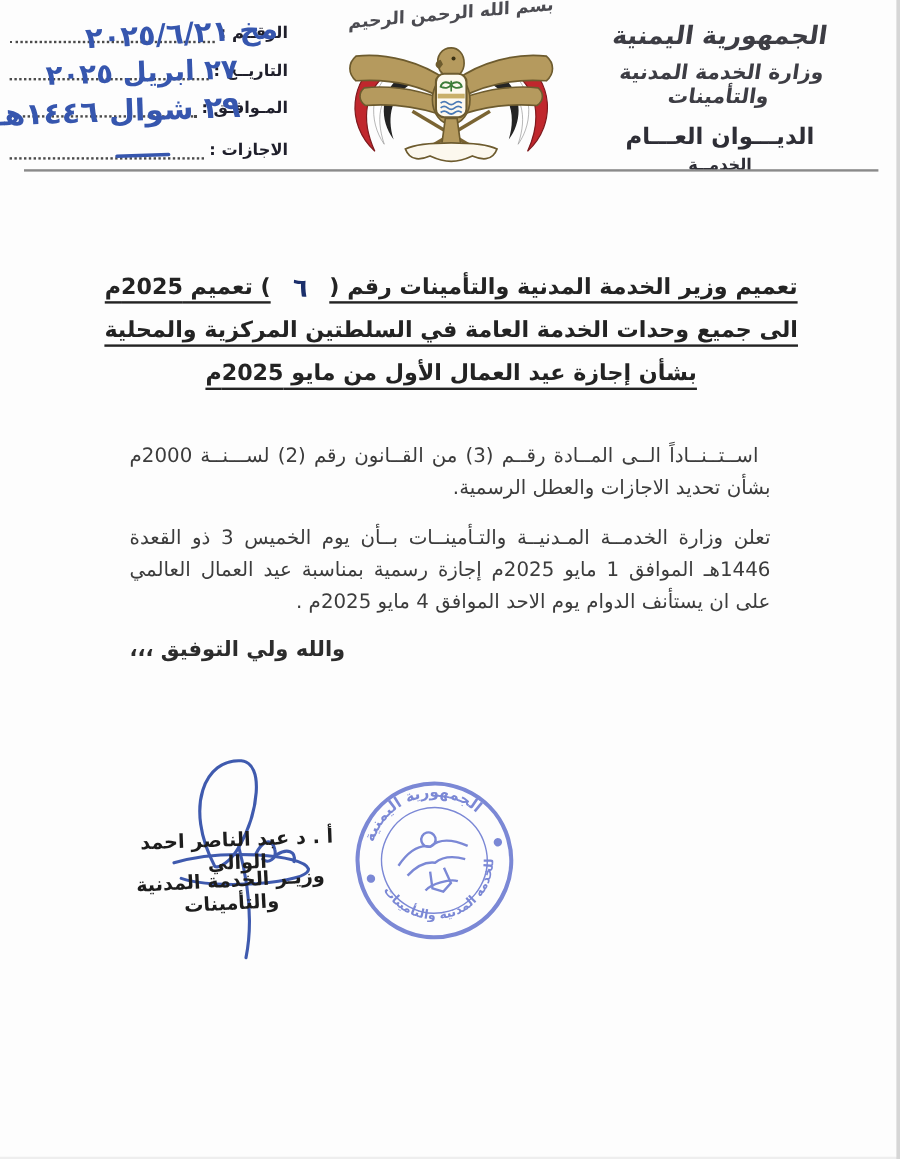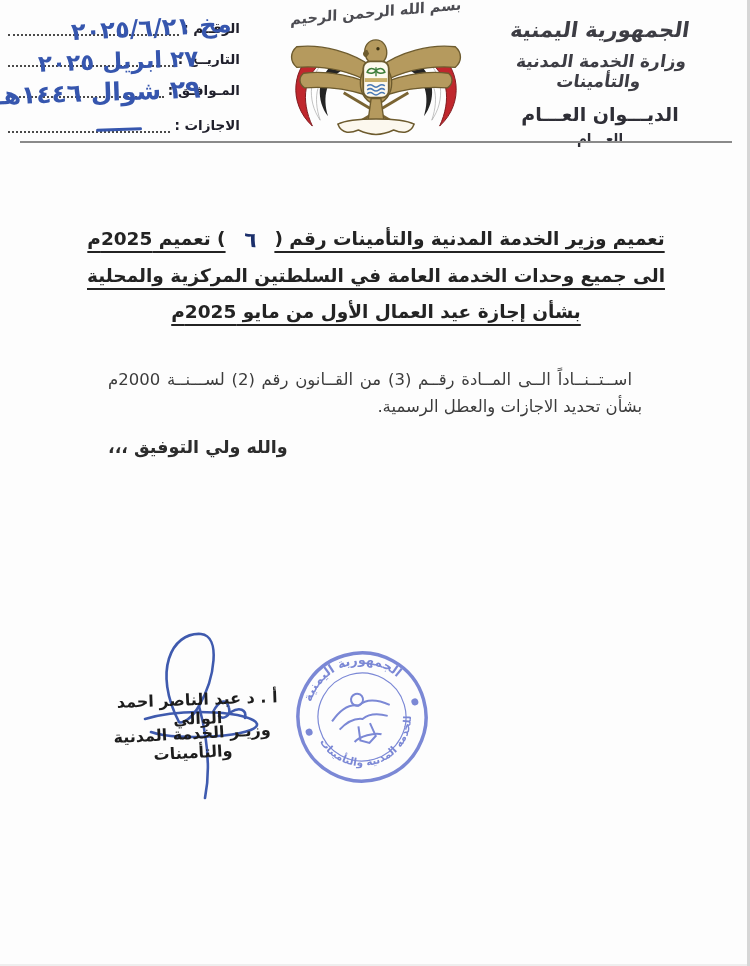--- a/index.html
+++ b/index.html
@@ -125,41 +125,42 @@
       </g>
 
       <path d="M56,98 C70,91 120,91 134,98 C130,109 120,107 113,104 C100,110 90,110 77,104 C70,107 60,109 56,98 Z" fill="#fcf8ee" stroke="#6d5b2e" stroke-width="1.5"></path>
     </svg>
   </div>
 
   <div class="letterhead">
     <div class="lh1">الجمهورية اليمنية</div>
     <div class="lh2">وزارة الخدمة المدنية والتأمينات</div>
     <div class="lh3">الديـــوان العـــام</div>
-    <div class="lh4">العـــام</div>
+    <div class="lh4">الخدمــة</div>
   </div>
 
   <div class="divider"></div>
 
   <div class="title-block">
     <div class="title-line">
       <span class="u">
         <span>تعميم وزير الخدمة المدنية والتأمينات رقم (</span><span class="hand-num">٦</span><span>) تعميم 2025م</span>
       </span>
     </div>
     <div class="title-line">
       <span class="u">الى جميع وحدات الخدمة العامة في السلطتين المركزية والمحلية</span>
     </div>
     <div class="title-line">
       <span class="u">بشأن إجازة عيد العمال الأول من مايو 2025م</span>
     </div>
   </div>
 
   <div class="body-block">
     <p class="first">اســتــنــاداً الــى المــادة رقــم (3) من القــانون رقم (2) لســـنــة 2000م بشأن تحديد الاجازات والعطل الرسمية.</p>
+    <p>تعلن وزارة الخدمــة المـدنيــة والتـأمينــات بــأن يوم الخميس 3 ذو القعدة 1446هـ الموافق 1 مايو 2025م إجازة رسمية بمناسبة عيد العمال العالمي على ان يستأنف الدوام يوم الاحد الموافق 4 مايو 2025م .</p>
     <div class="closing">والله ولي التوفيق ،،،</div>
   </div>
 
   <svg class="stamp-svg" width="140" height="142" viewBox="0 0 140 140">
     <g transform="rotate(-16 70 70)" stroke="#5b6bcc" fill="none">
       <circle cx="70" cy="70" r="64" stroke-width="3.5"></circle>
       <circle cx="70" cy="70" r="44" stroke-width="1.2"></circle>
       <circle cx="15" cy="70" r="3.5" fill="#5b6bcc" stroke="none"></circle>
       <circle cx="125" cy="70" r="3.5" fill="#5b6bcc" stroke="none"></circle>
       <defs>

